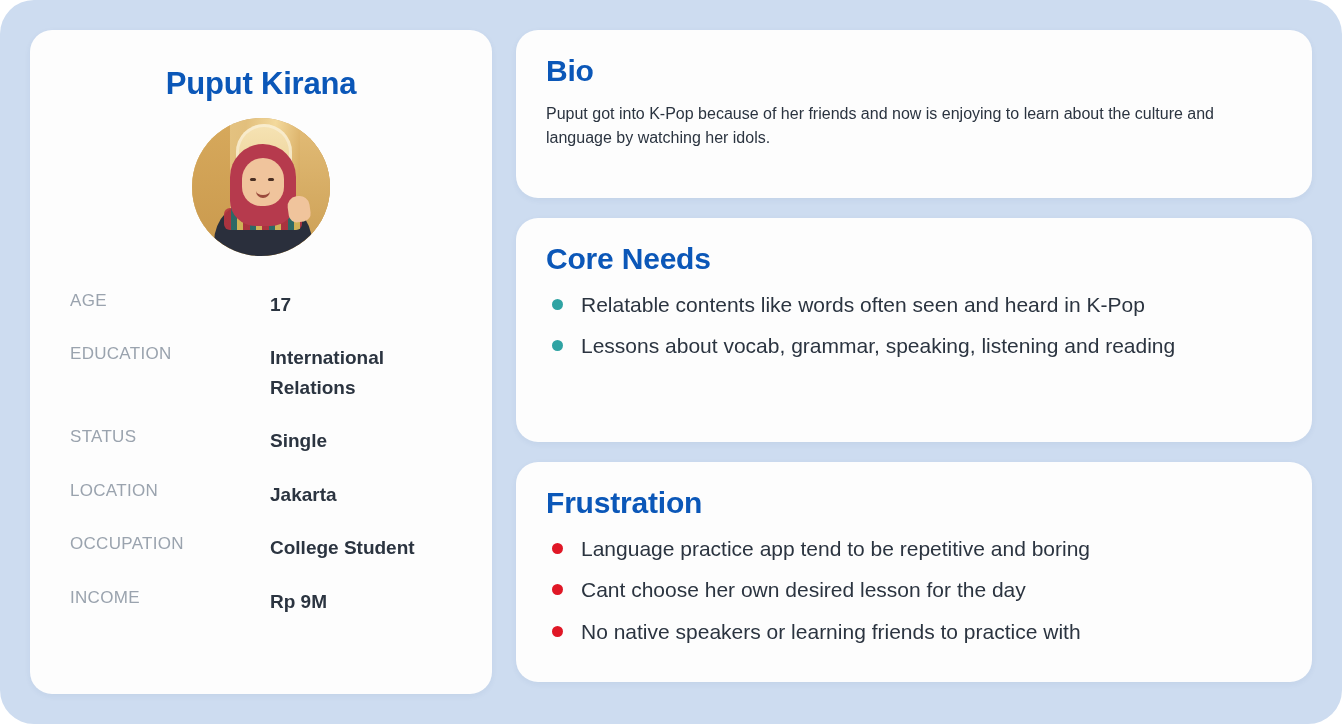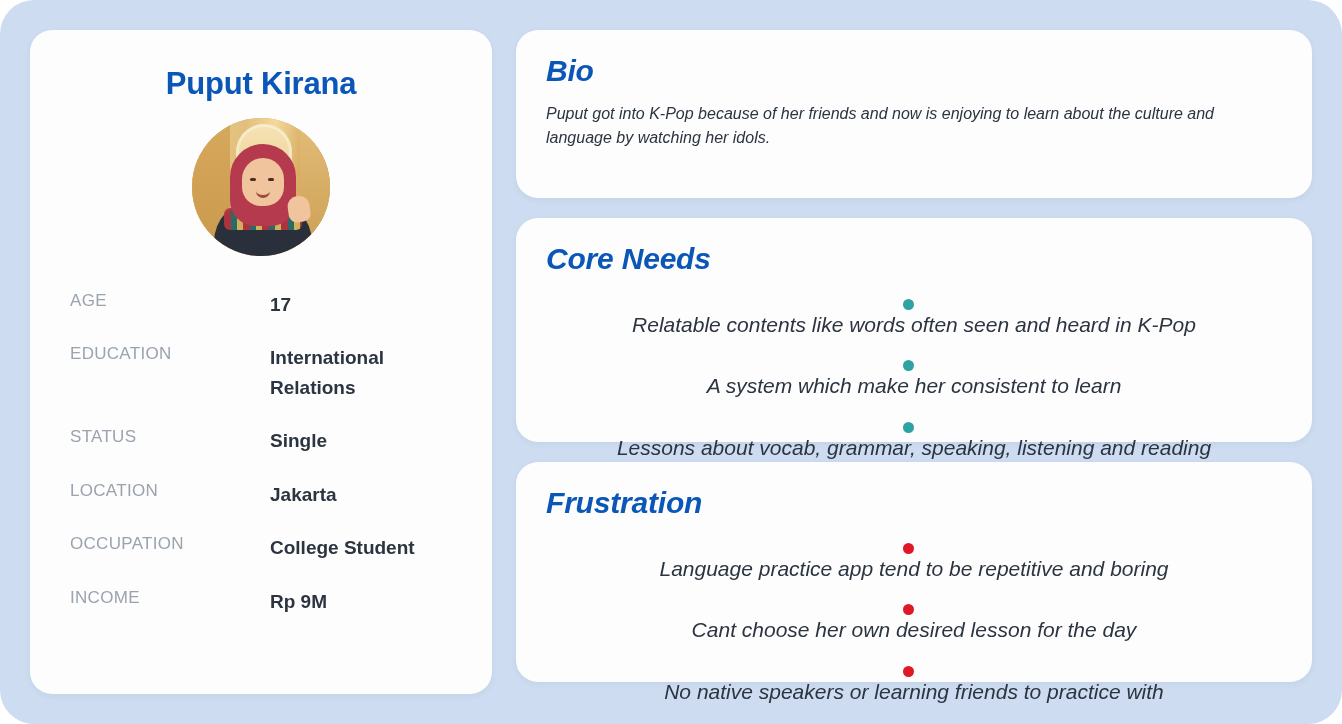--- a/index.html
+++ b/index.html
@@ -160,21 +160,20 @@
     display: flex;
     flex-direction: column;
     gap: 20px;
   }
   .panel {
     background: #fdfdfd;
     border-radius: 22px;
     box-sizing: border-box;
     padding: 22px 30px 24px 30px;
     box-shadow: 0 2px 6px rgba(30,60,120,0.06);
-    font-style: italic;
   }
   .panel-bio { height: 168px; }
   .panel-needs { height: 224px; }
   .panel-frustration { height: 220px; }
   .panel-title {
     color: #0b57b8;
     font-size: 30px;
     font-weight: bold;
     letter-spacing: -0.2px;
     margin: 2px 0 14px 0;
@@ -185,23 +184,22 @@
     line-height: 1.48;
     max-width: 730px;
   }
   ul.bullets {
     list-style: none;
     margin: 0;
     padding: 0;
   }
   ul.bullets li {
     display: flex;
-    align-items: center;
+    align-items: flex-start;
     margin-bottom: 12px;
-    flex-direction: column;
   }
   .dot {
     flex: 0 0 auto;
     width: 11px;
     height: 11px;
     border-radius: 50%;
     margin: 9px 18px 0 6px;
   }
   .dot.teal { background: #2fa3a3; }
   .dot.red  { background: #e01726; }
@@ -270,24 +268,20 @@
 
     <div class="panel panel-needs">
       <div class="panel-title">Core Needs</div>
       <ul class="bullets">
         <li>
           <span class="dot teal"></span>
           <span class="bullet-text">Relatable contents like words often seen and heard in K-Pop</span>
         </li>
         <li>
           <span class="dot teal"></span>
-          <span class="bullet-text">A system which make her consistent to learn</span>
-        </li>
-        <li>
-          <span class="dot teal"></span>
           <span class="bullet-text">Lessons about vocab, grammar, speaking, listening and reading</span>
         </li>
       </ul>
     </div>
 
     <div class="panel panel-frustration">
       <div class="panel-title">Frustration</div>
       <ul class="bullets">
         <li>
           <span class="dot red"></span>

